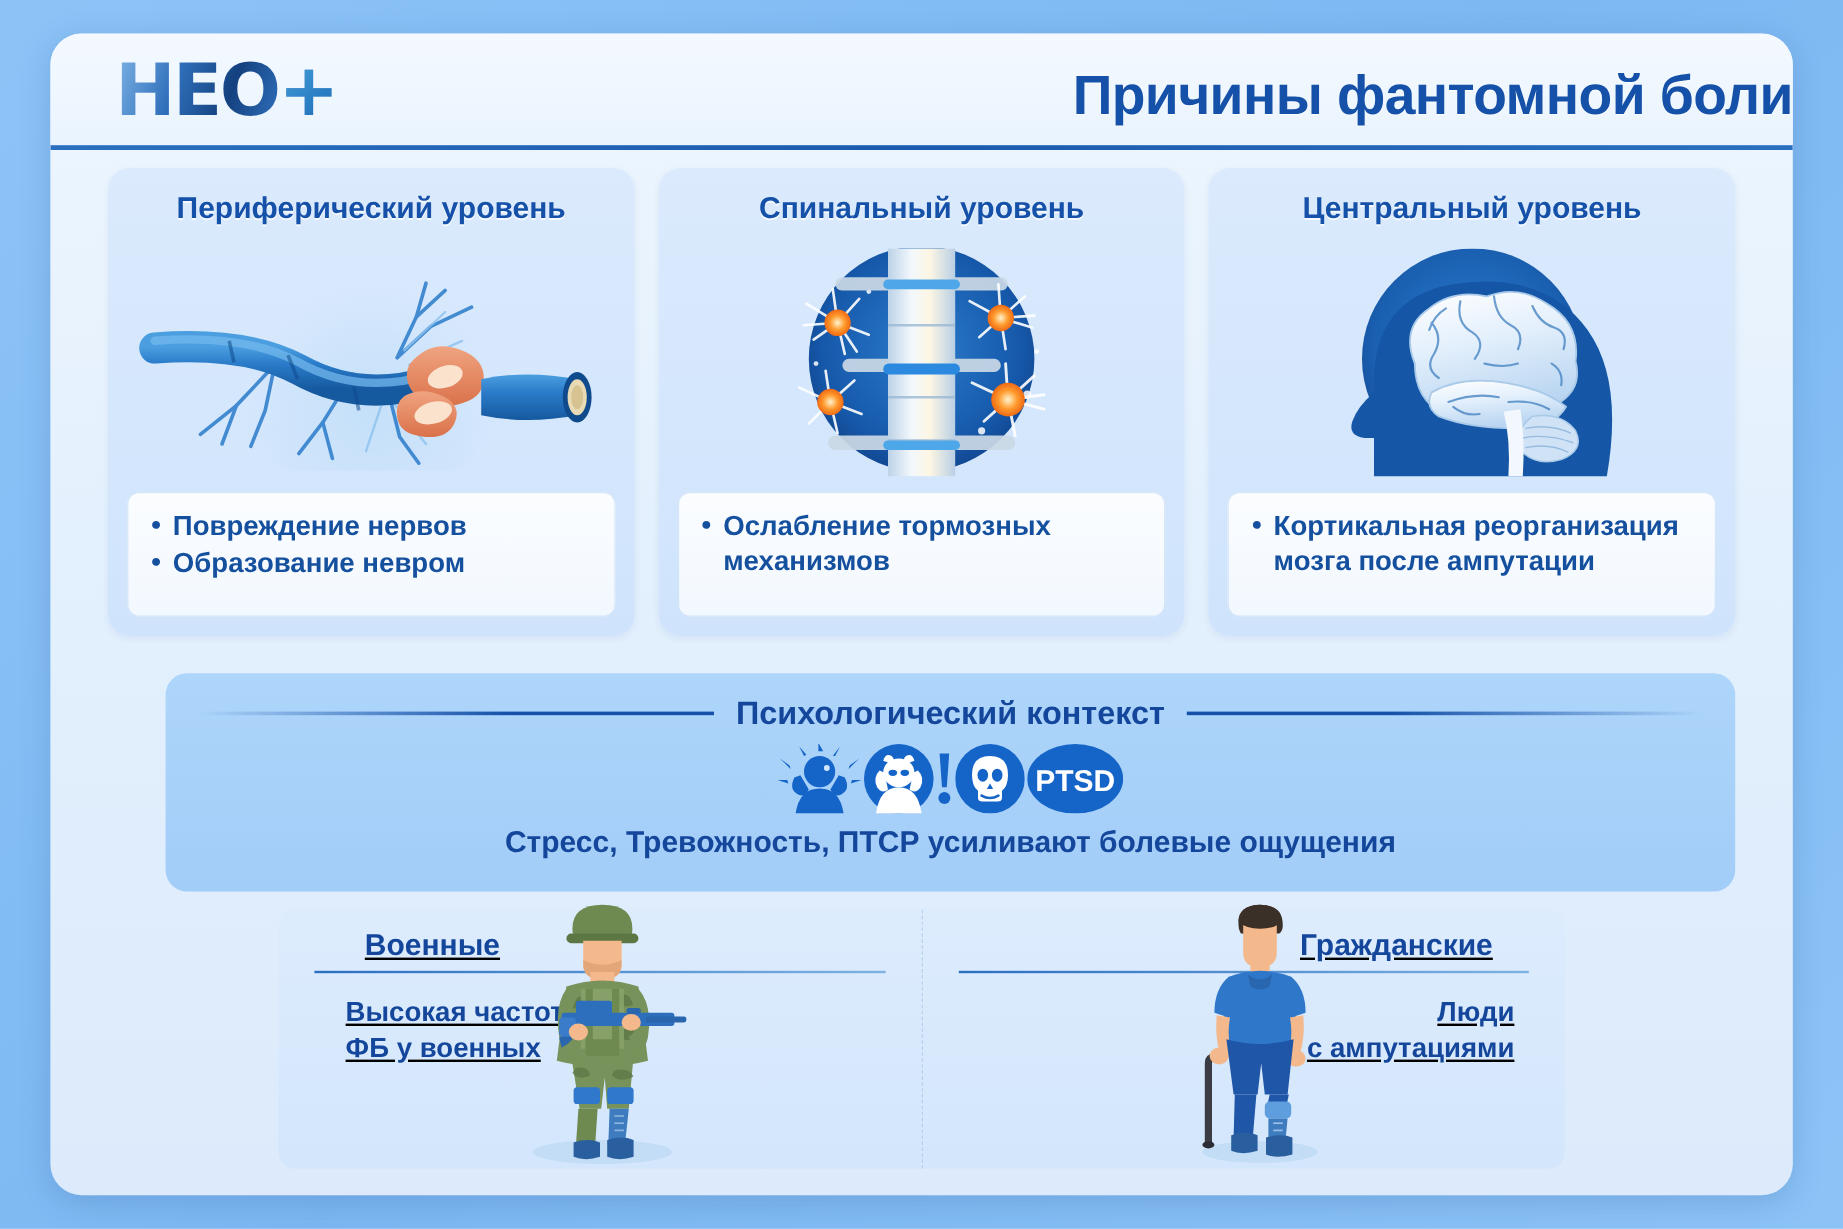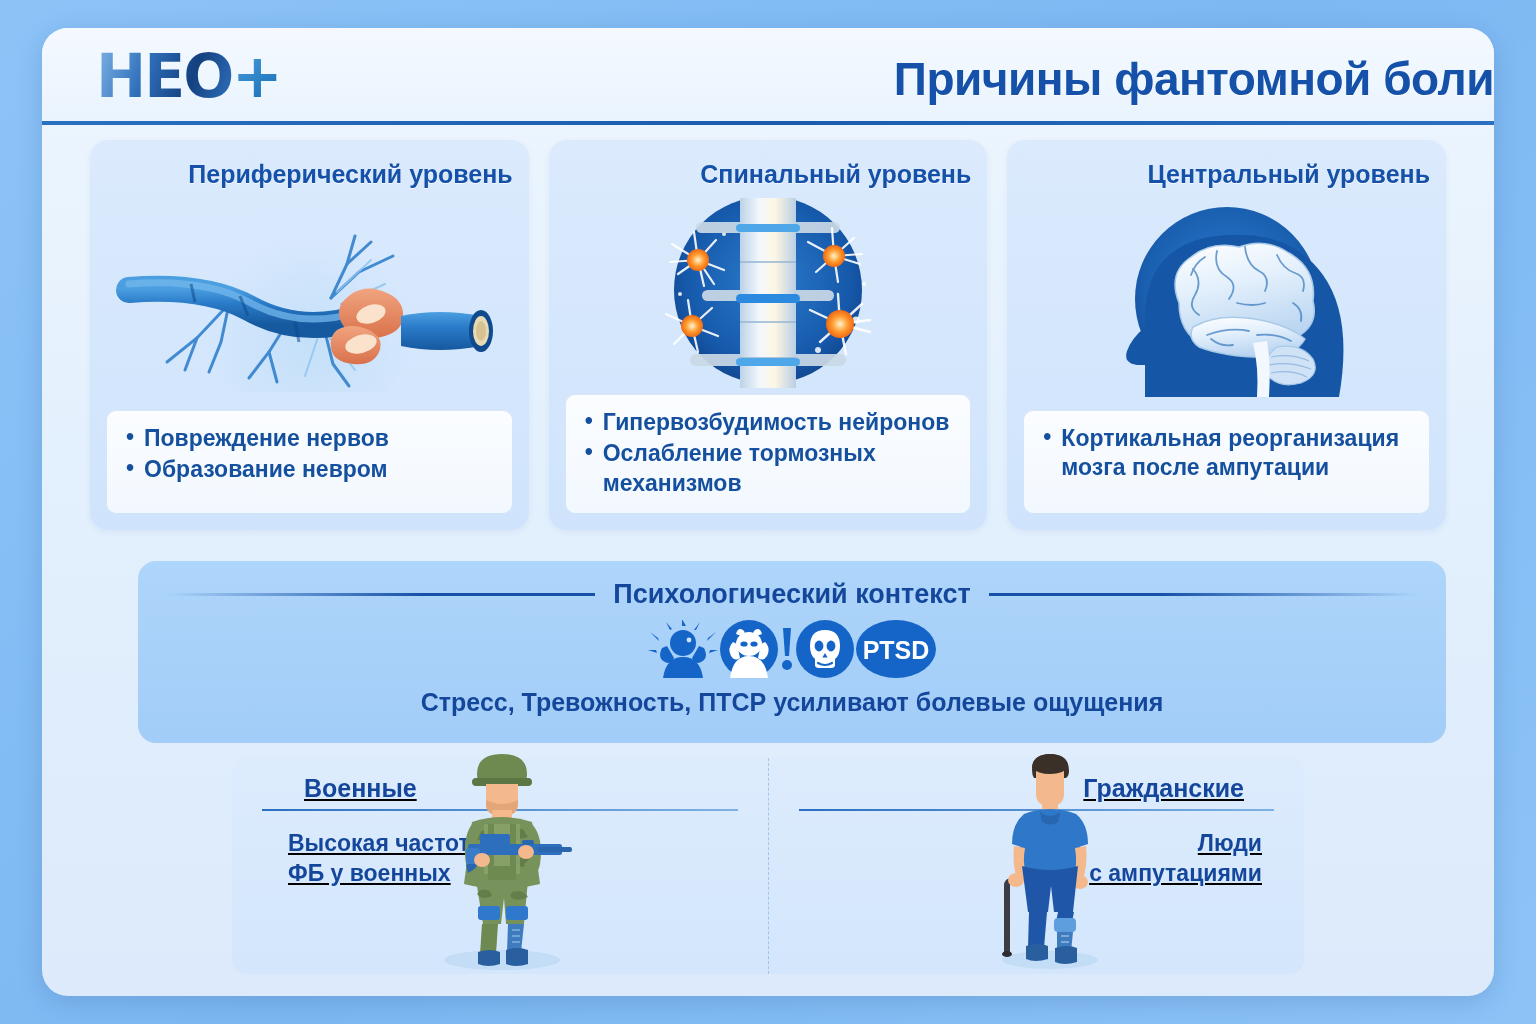--- a/index.html
+++ b/index.html
@@ -64,21 +64,21 @@
     flex: 1;
     background: linear-gradient(180deg,#dbeafd 0%, #cfe4fc 100%);
     border-radius: 18px;
     padding: 20px 16px 16px;
     min-height: 390px;
     position: relative;
     display: flex; flex-direction: column;
     box-shadow: 0 2px 6px rgba(40,90,160,.07);
   }
   .card-title {
-    text-align: right;
+    text-align: center;
     font-size: 25px; font-weight: 700; color: #1551a8;
     margin-bottom: 4px;
     text-shadow: 0 1px 0 rgba(255,255,255,.7);
   }
   .card-art {
     flex: 1;
     display: flex; align-items: center; justify-content: center;
     min-height: 200px;
   }
   .card-box {
@@ -358,21 +358,20 @@
                   <path d="M0 0 L6 30"></path>
                 <path d="M0 0 L30 -4"></path>
               </g>
               <circle cx="0" cy="0" r="14" fill="url(#neuroCore)"></circle>
             </g>
           </g>
         </svg>
       </div>
       <div class="card-box">
         <ul class="bullets">
-          <li>Гипервозбудимость нейронов</li>
           <li>Ослабление тормозных механизмов</li>
         </ul>
       </div>
     </div>
 
     <div class="card center-text">
       <div class="card-title">Центральный уровень</div>
       <div class="card-art">
         <svg width="280" height="190" viewBox="0 0 280 190">
           <defs>

